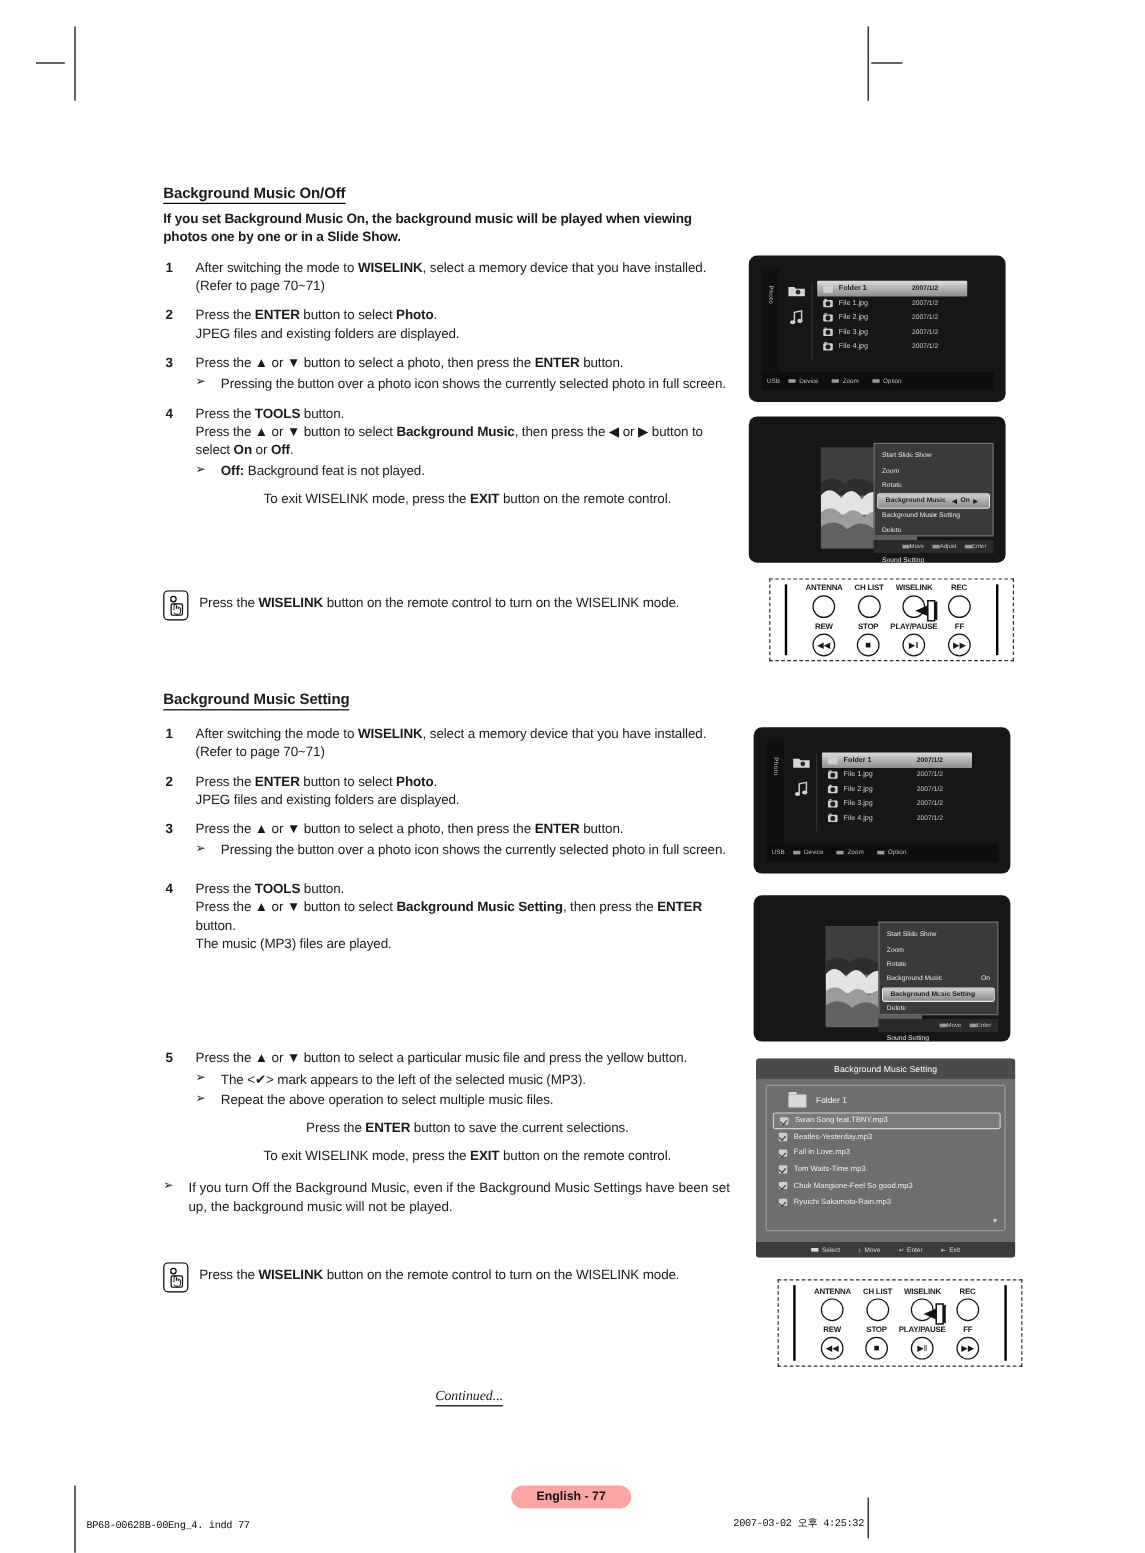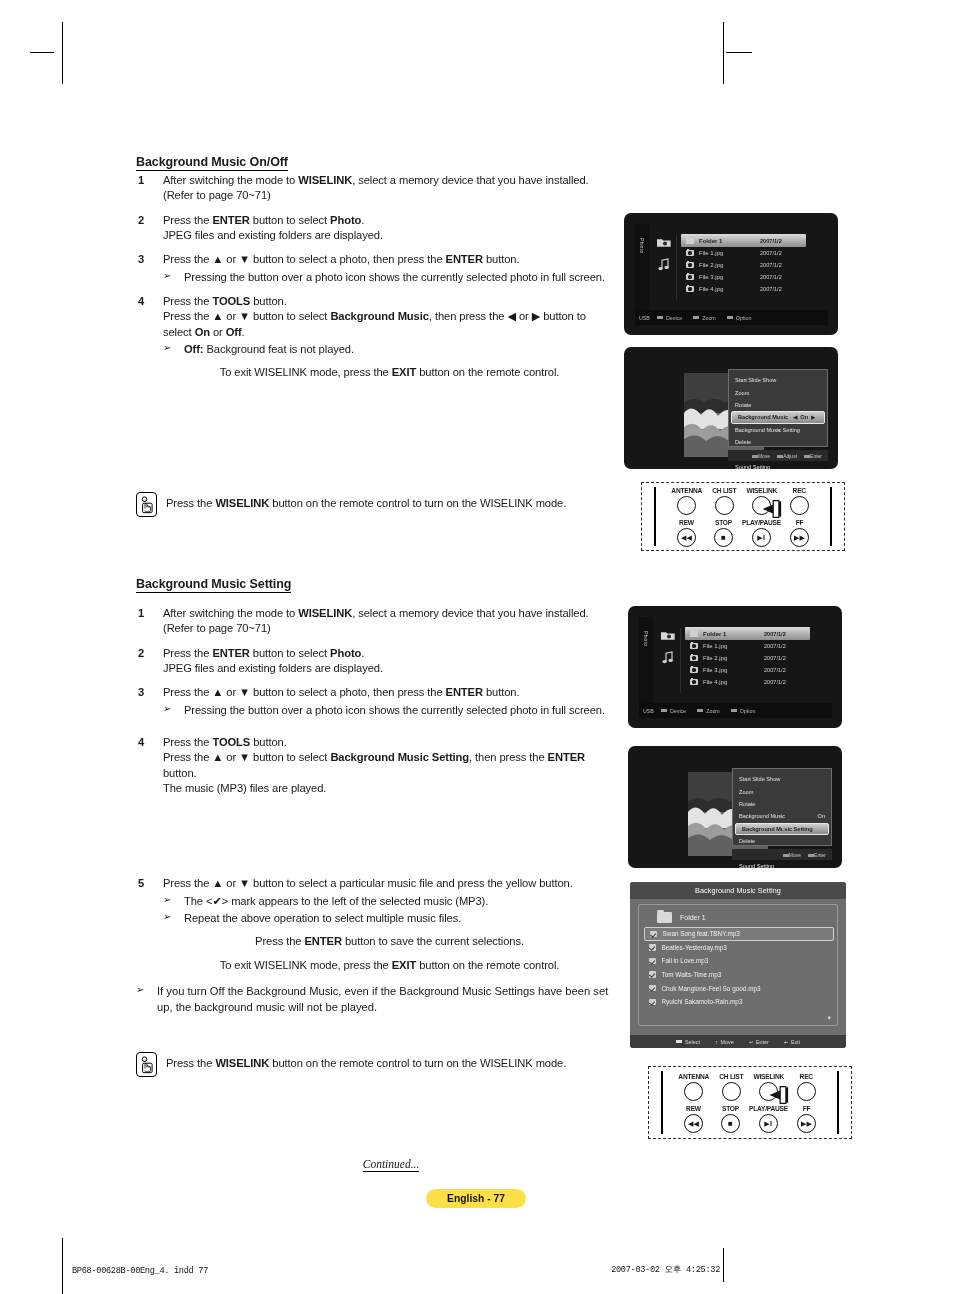--- a/index.html
+++ b/index.html
@@ -188,22 +188,22 @@
     position:absolute; width:30px; height:20px;
   }
 
   
   .continued {
     position:absolute; left:0; right:0; top:1158px; text-align:center;
     font-size:11.5px; font-style:italic; font-family:"Liberation Serif", serif;
   }
   .continued span { border-bottom:1px solid #000; padding-bottom:1px; }
   .pagepill {
-    position:absolute; left:426px; top:1189px; width:100px; height:19px;
-    background:#fde047; border-radius:10px; display:flex; align-items:center;
+    position:absolute; left:426px; top:1238px; width:100px; height:19px;
+    background:#fca5a5; border-radius:10px; display:flex; align-items:center;
     justify-content:center; font-size:10.3px; font-weight:bold; color:#111;
   }
   .footline {
     position:absolute; bottom:18px; font-family:"Liberation Mono", monospace;
     font-size:8.6px; color:#111; letter-spacing:-0.3px; white-space:nowrap;
   }
   .footline.l { left:72px;text-align:center; }
   .footline.r { right:62px; }
   .footrule { position:absolute; right:58px; bottom:12px; width:1px; height:34px; background:#000; }
   .footrule2 { position:absolute; left:62px; bottom:-2px; width:1px; height:58px; background:#000; }
@@ -219,20 +219,21 @@
 
   <div class="toprule-l"></div>
   <div class="toprule-r"></div>
   <div class="tick-l"></div>
   <div class="tick-r"></div>
   <div class="footrule"></div>
   <div class="footrule2"></div>
 
   <div class="col-left">
     <h2 class="sec">Background Music On/Off</h2>
+    <div class="lead">If you set Background Music On, the background music will be played when viewing photos one by one or in a Slide Show.</div>
 
     <ol class="steps">
       <li>
         <span class="num">1</span>
         <span>After switching the mode to </span><b>WISELINK</b><span>, select a memory device that you have installed. (Refer to page 70~71)</span>
       </li>
 
       <li>
         <span class="num">2</span>
         <span>Press the </span><b>ENTER</b><span> button to select </span><b>Photo</b><span>.</span><br>

